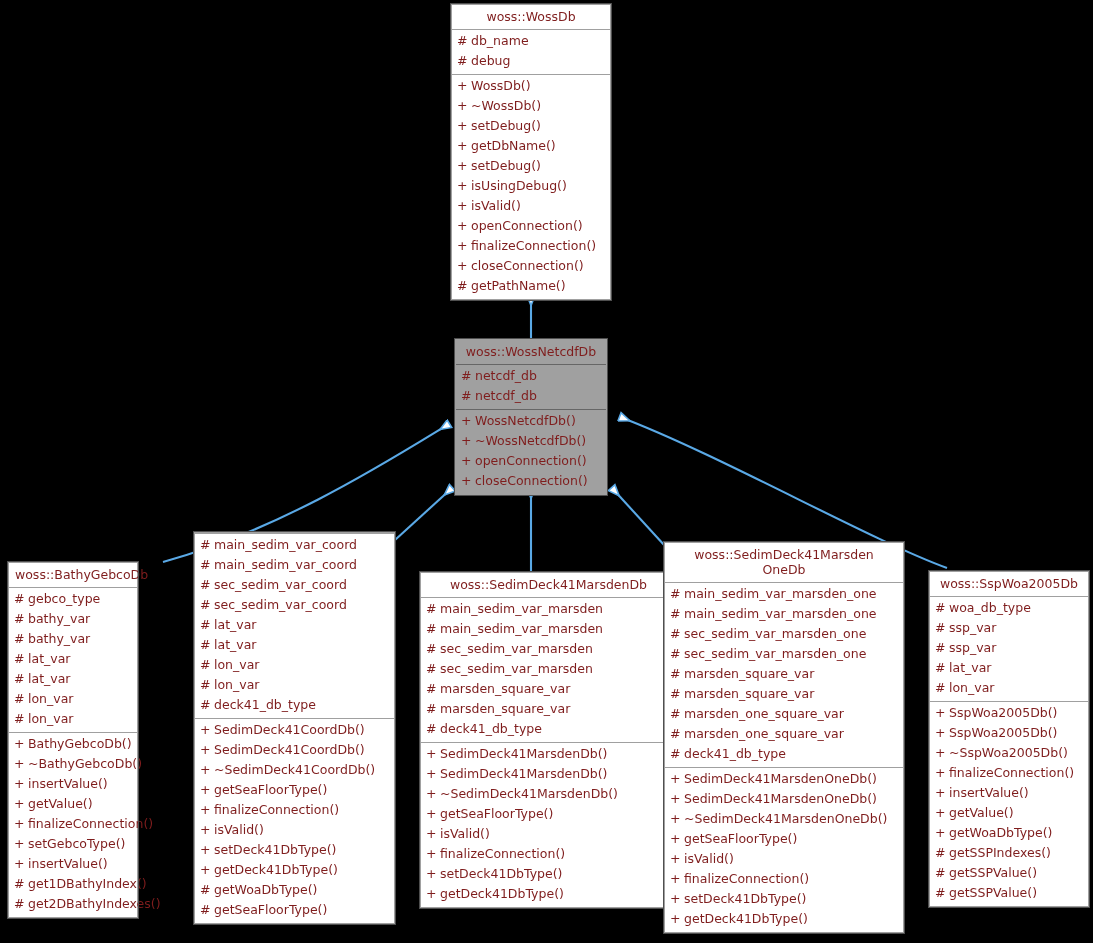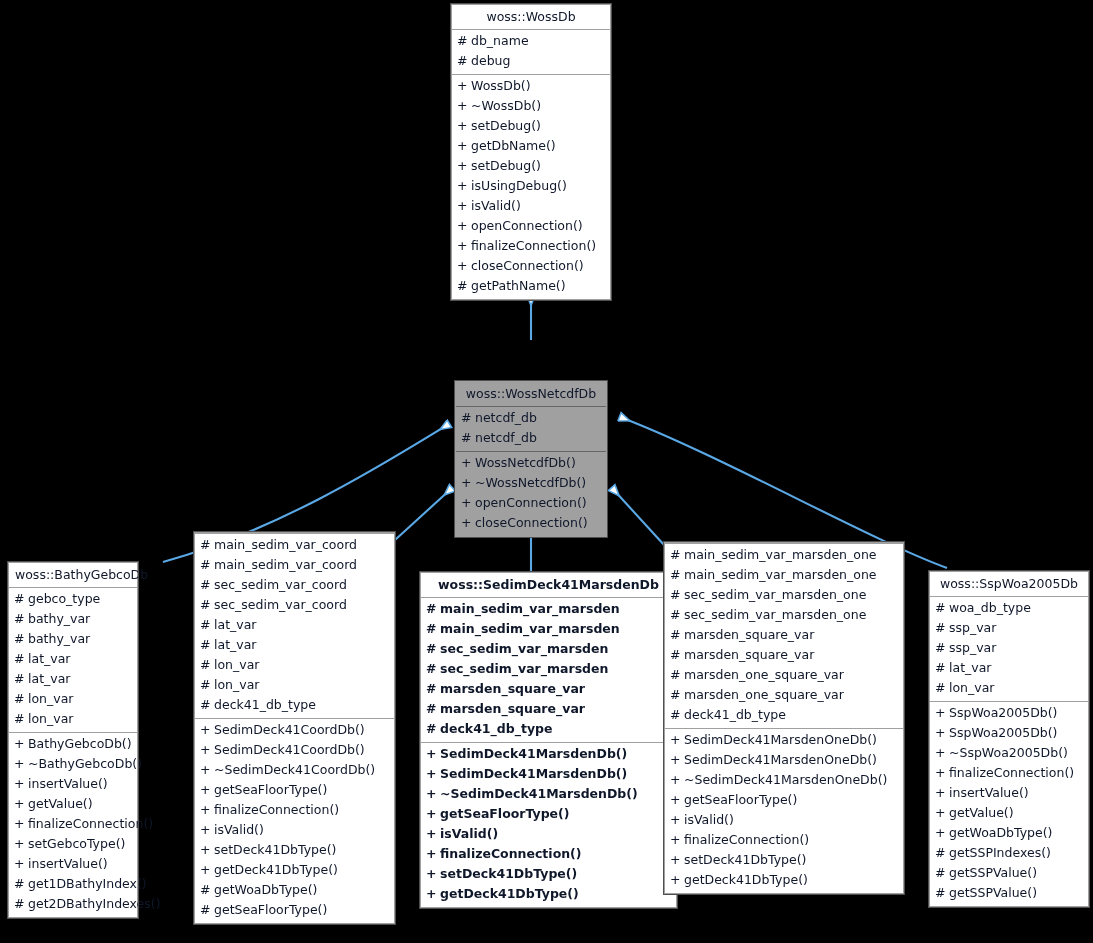--- a/index.html
+++ b/index.html
@@ -31,26 +31,25 @@
   }
 
   .uml-class {
     position: absolute;
     box-sizing: border-box;
     background: #ffffff;
     border: 1px solid #a0a0a0;
     outline: 1px solid #4f4f4f;
     outline-offset: 0px;
     font-size: 12.5px;
-    color: #0f172a;
+    color: #7f1d1d;
     z-index: 5;
   }
   .uml-class.highlight {
     background: #a0a0a0;
-    margin-top: 42px;
   }
   .uml-class.highlight .compartment { border-top-color: #666666; }
 
   .uml-title {
     text-align: center;
     padding: 4px 6px 5px 6px;
     line-height: 15px;
     white-space: pre-line;
     font-size: 12.5px;
   }
@@ -341,21 +340,21 @@
           <span class="vis">#</span>
           <span class="mname">getWoaDbType()</span>
         </div>
         <div class="member">
           <span class="vis">#</span>
           <span class="mname">getSeaFloorType()</span>
         </div>
       </div>
   </div>
 
-  <div class="uml-class" style="left:420px; top:572px; width:257px;font-weight:bold;">
+  <div class="uml-class" style="left:420px; top:572px; width:257px;">
     <div class="uml-title">woss::SedimDeck41MarsdenDb</div>
     <div class="compartment">
         <div class="member">
           <span class="vis">#</span>
           <span class="mname">main_sedim_var_marsden</span>
         </div>
         <div class="member">
           <span class="vis">#</span>
           <span class="mname">main_sedim_var_marsden</span>
         </div>
@@ -410,20 +409,22 @@
           <span class="mname">setDeck41DbType()</span>
         </div>
         <div class="member">
           <span class="vis">+</span>
           <span class="mname">getDeck41DbType()</span>
         </div>
       </div>
   </div>
 
   <div class="uml-class" style="left:664px; top:542px; width:240px;">
+    <div class="uml-title">woss::SedimDeck41Marsden
+OneDb</div>
     <div class="compartment">
         <div class="member">
           <span class="vis">#</span>
           <span class="mname">main_sedim_var_marsden_one</span>
         </div>
         <div class="member">
           <span class="vis">#</span>
           <span class="mname">main_sedim_var_marsden_one</span>
         </div>
         <div class="member">

